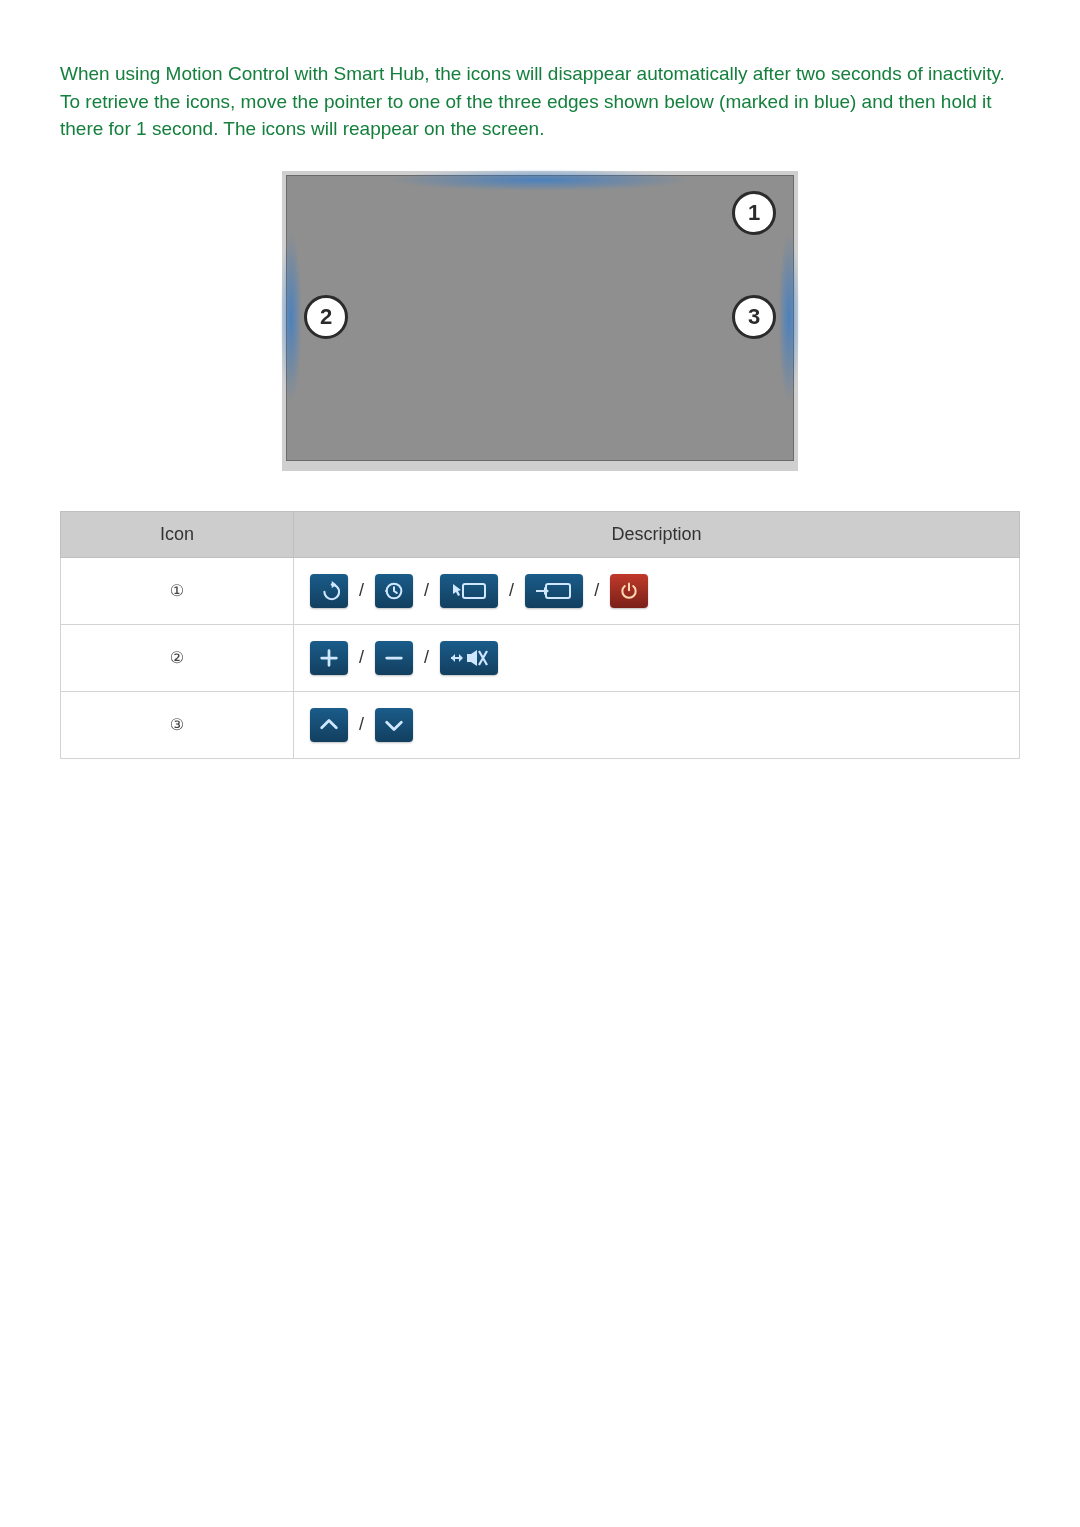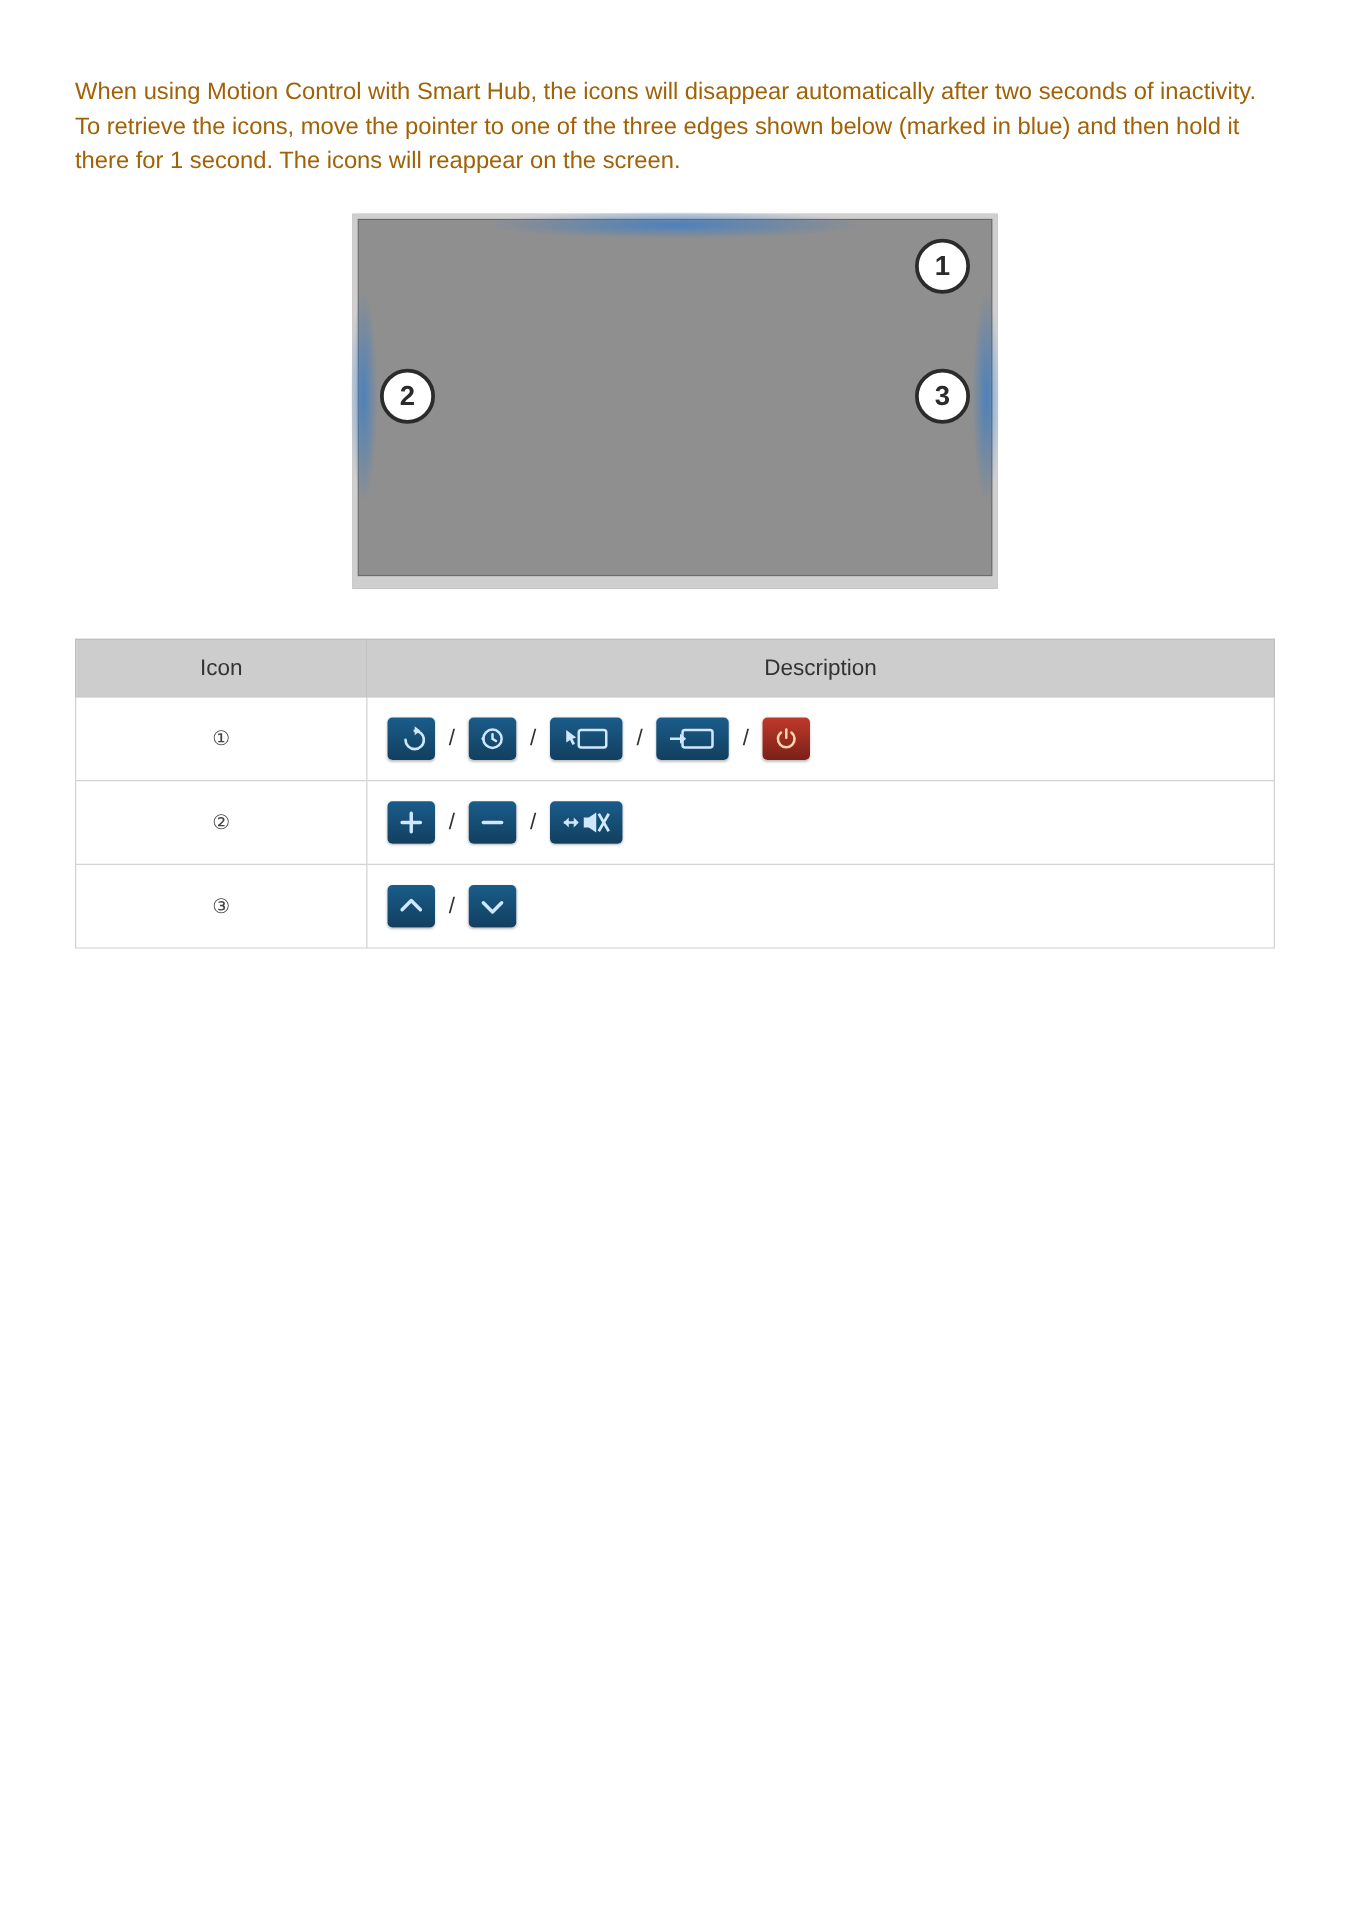--- a/index.html
+++ b/index.html
@@ -16,21 +16,21 @@
   }
   .heading {
     color: #888;
     font-size: 24px;
     font-weight: 600;
     margin-bottom: 24px;
   }
   .body-text {
     font-size: 19px;
     line-height: 1.45;
-    color: #a16207;
+    color: #15803d;
     margin-bottom: 28px;
   }
 
   
   .tv-wrap {
     display: flex;
     justify-content: center;
     margin-bottom: 40px;
   }
   .tv {

